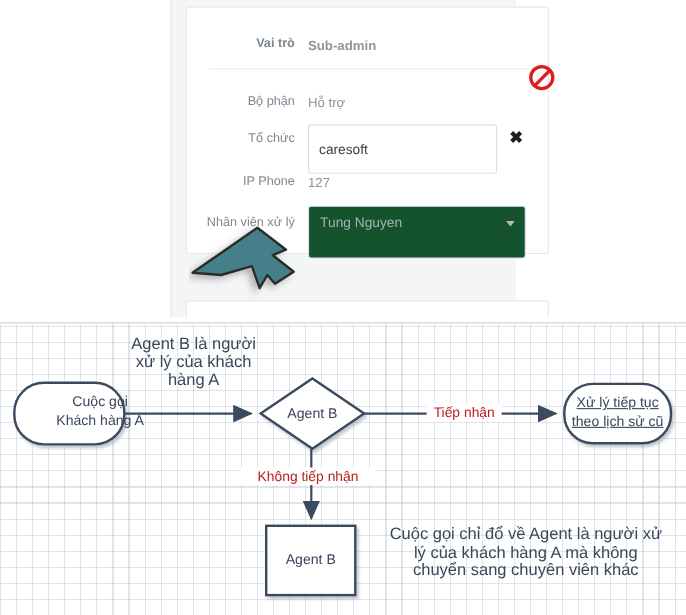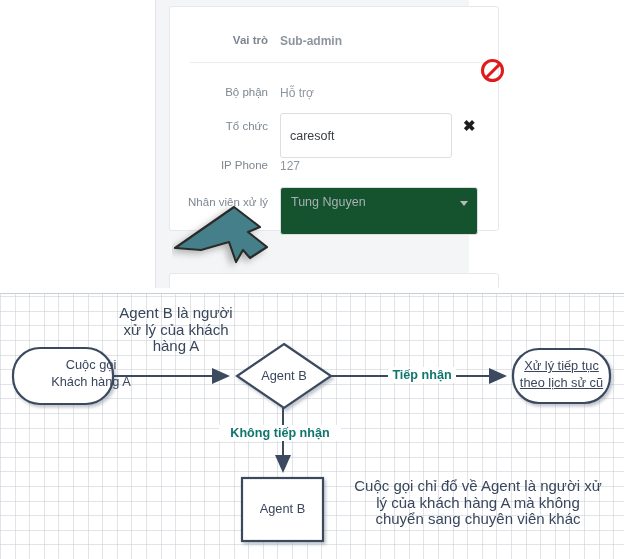--- a/index.html
+++ b/index.html
@@ -242,28 +242,27 @@
     position: absolute;
     color: #39465b;
     font-size: 12.8px;
     line-height: 16.5px;
     text-align: center;
     font-family: "Liberation Sans", sans-serif;
     white-space: pre-line;
   }
   .edge-label {
     position: absolute;
-    color: #0f766e;
+    color: #b91c1c;
     font-size: 12.6px;
     line-height: 16px;
     text-align: center;
     background: #ffffff;
     padding: 0 2px;
     font-family: "Liberation Sans", sans-serif;
-    font-weight: bold;
   }
 </style>
 </head>
 <body>
 
 <div id="top-screenshot">
 
   <div class="outer-panel">
 
     <div class="card">

